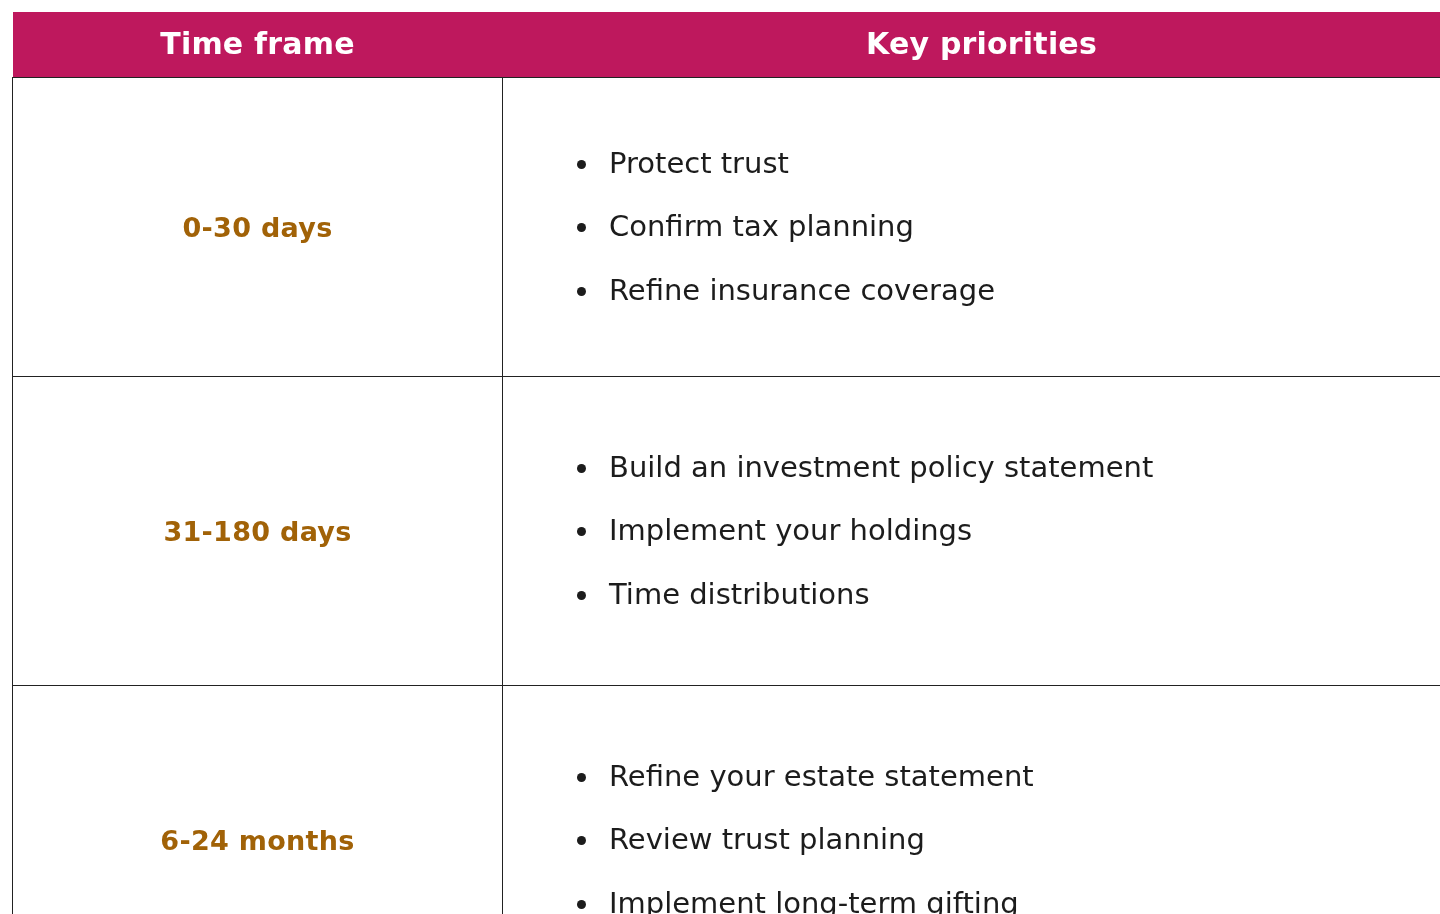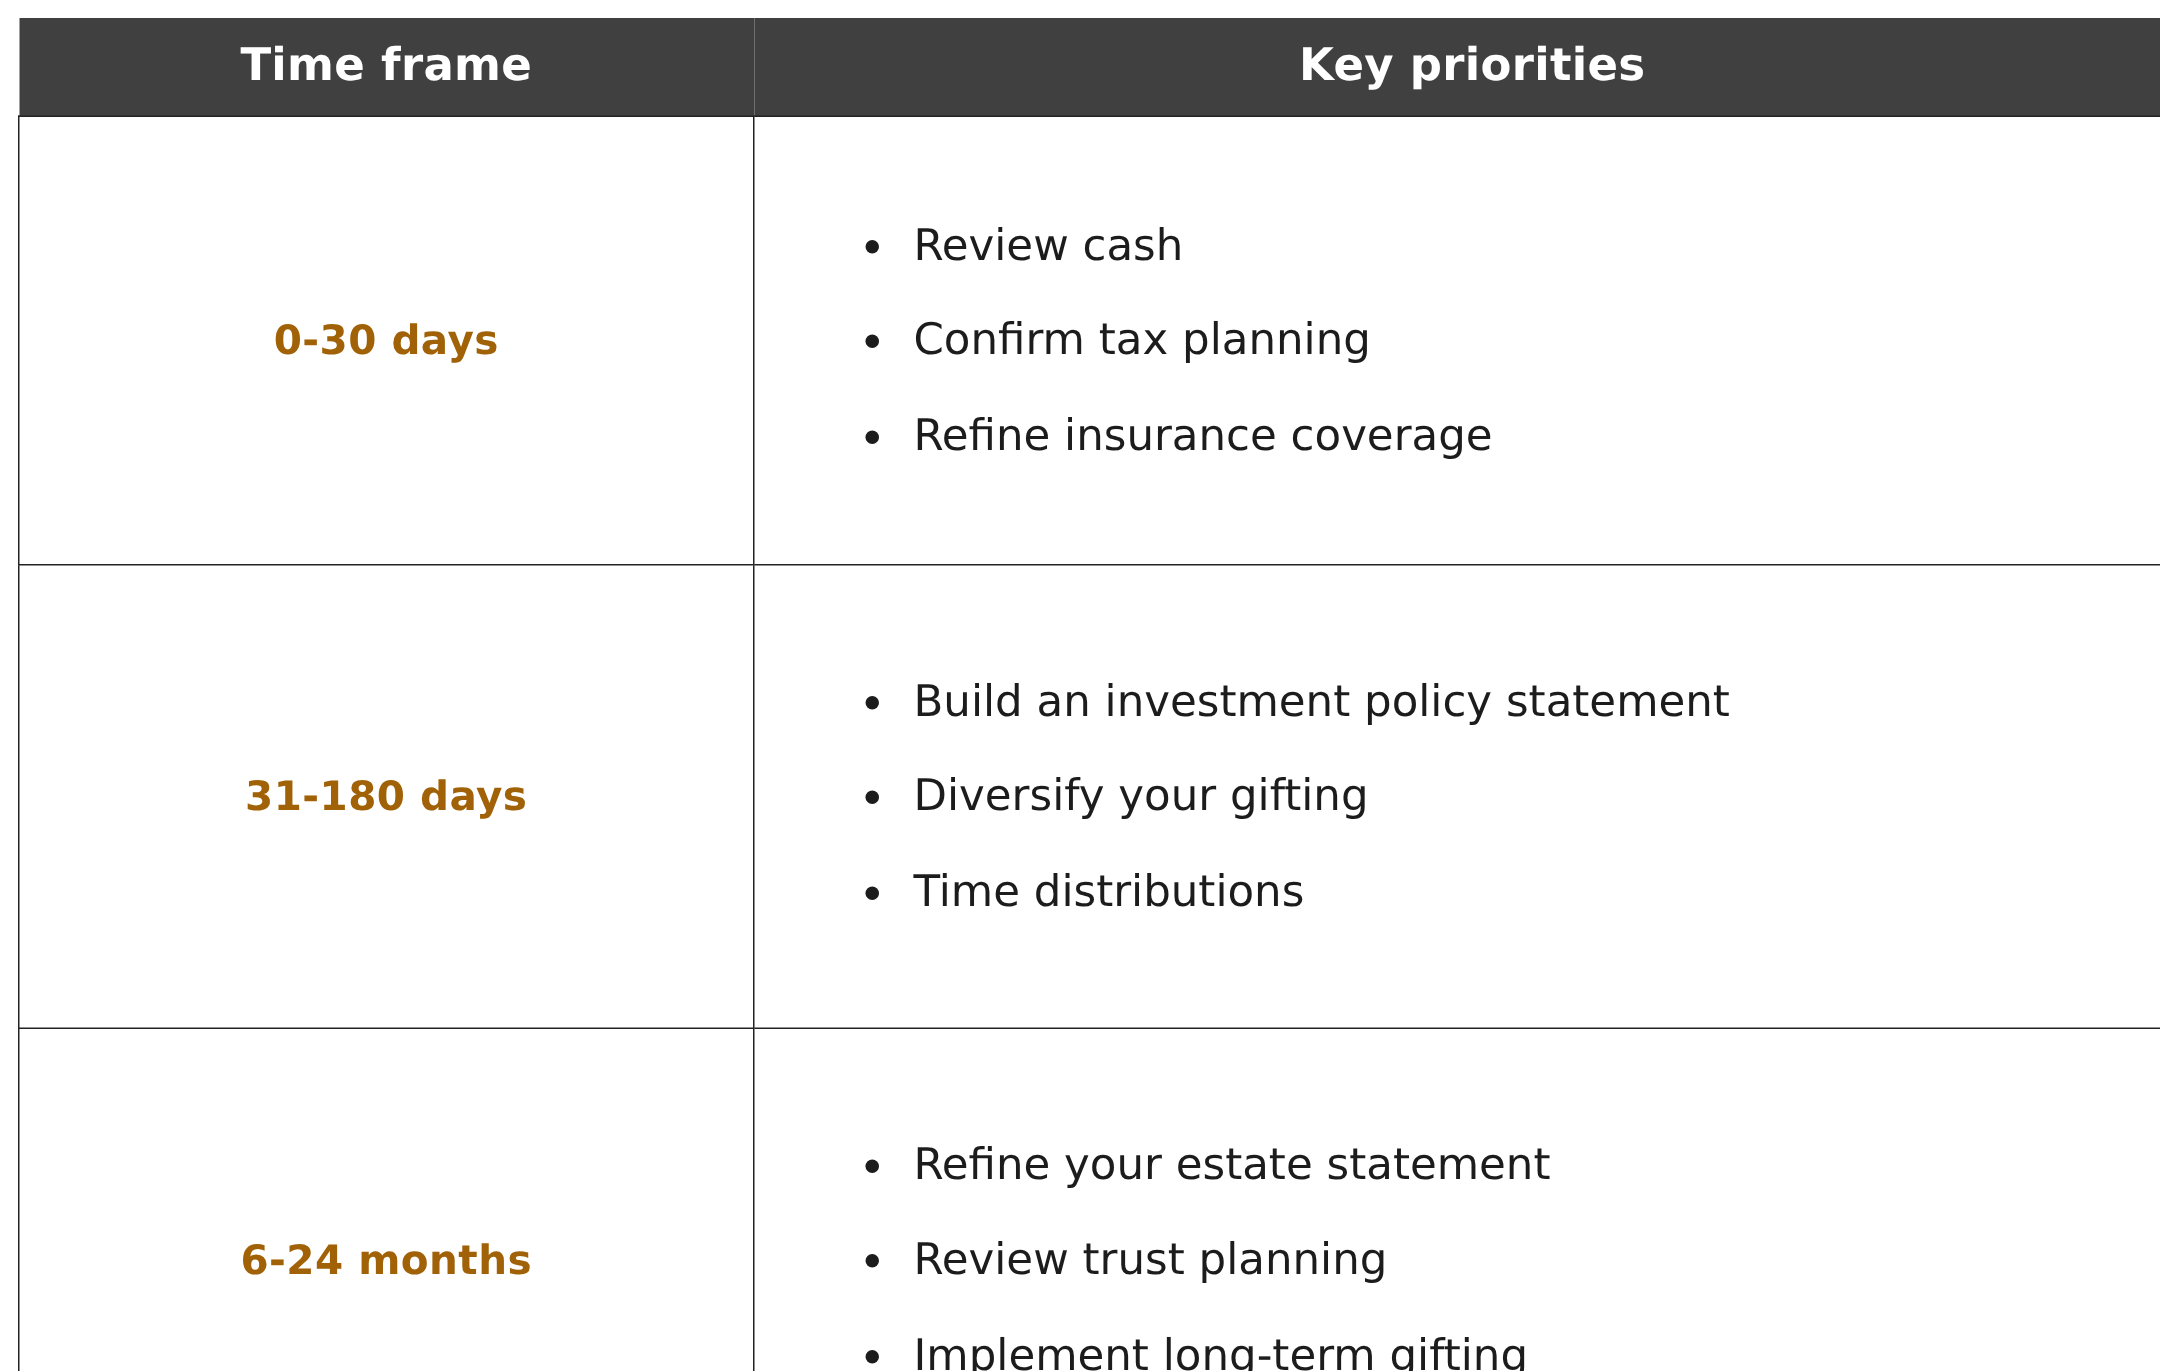--- a/index.html
+++ b/index.html
@@ -18,21 +18,21 @@
     box-sizing: border-box;
     width: 1440px;
     padding: 12px 16px 14px 12px;
   }
   table.priorities {
     border-collapse: collapse;
     width: 1408px;
     table-layout: fixed;
   }
   table.priorities thead th {
-    background: #404040;
+    background: #be185d;
     color: #ffffff;
     font-size: 30px;
     font-weight: bold;
     letter-spacing: 0.2px;
     padding: 14px 10px 16px 10px;
     text-align: center;
     border: none;
   }
   table.priorities thead th.col-timeframe { width: 470px; }
   table.priorities thead th.col-priorities { width: 938px; }
@@ -91,32 +91,32 @@
       <tr>
         <th class="col-timeframe">Time frame</th>
         <th class="col-priorities">Key priorities</th>
       </tr>
     </thead>
     <tbody>
       <tr class="row-1">
         <td class="timeframe">0-30 days</td>
         <td class="priorities">
           <ul class="bullets">
-            <li><span class="dot"></span><span>Review cash</span></li>
+            <li><span class="dot"></span><span>Protect trust</span></li>
             <li><span class="dot"></span><span>Confirm tax planning</span></li>
             <li><span class="dot"></span><span>Refine insurance coverage</span></li>
           </ul>
         </td>
       </tr>
       <tr class="row-2">
         <td class="timeframe">31-180 days</td>
         <td class="priorities">
           <ul class="bullets">
             <li><span class="dot"></span><span>Build an investment policy statement</span></li>
-            <li><span class="dot"></span><span>Diversify your gifting</span></li>
+            <li><span class="dot"></span><span>Implement your holdings</span></li>
             <li><span class="dot"></span><span>Time distributions</span></li>
           </ul>
         </td>
       </tr>
       <tr class="row-3">
         <td class="timeframe">6-24 months</td>
         <td class="priorities">
           <ul class="bullets">
             <li><span class="dot"></span><span>Refine your estate statement</span></li>
             <li><span class="dot"></span><span>Review trust planning</span></li>

